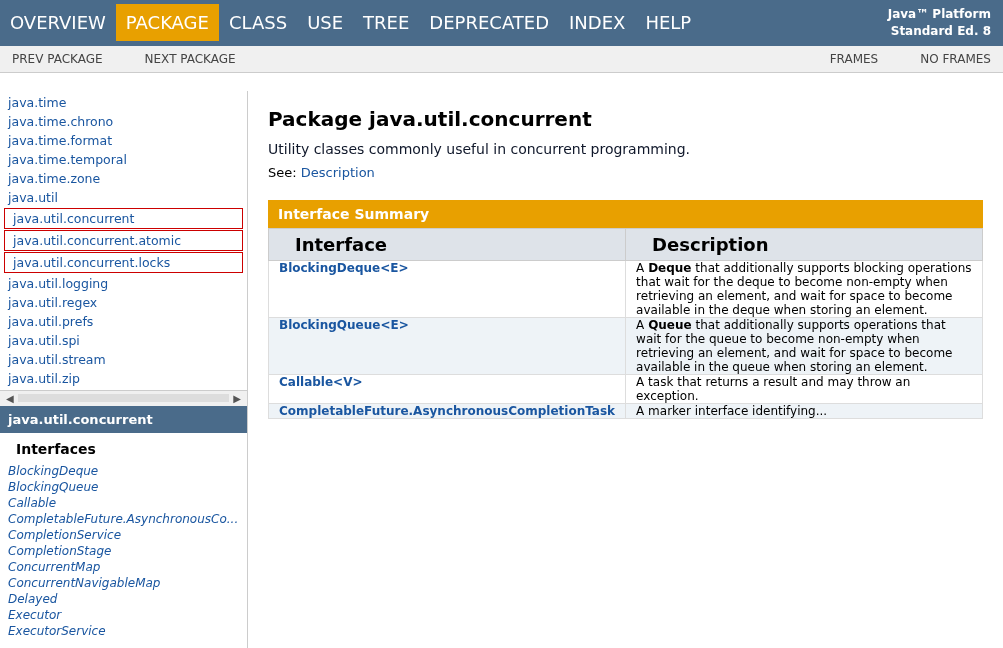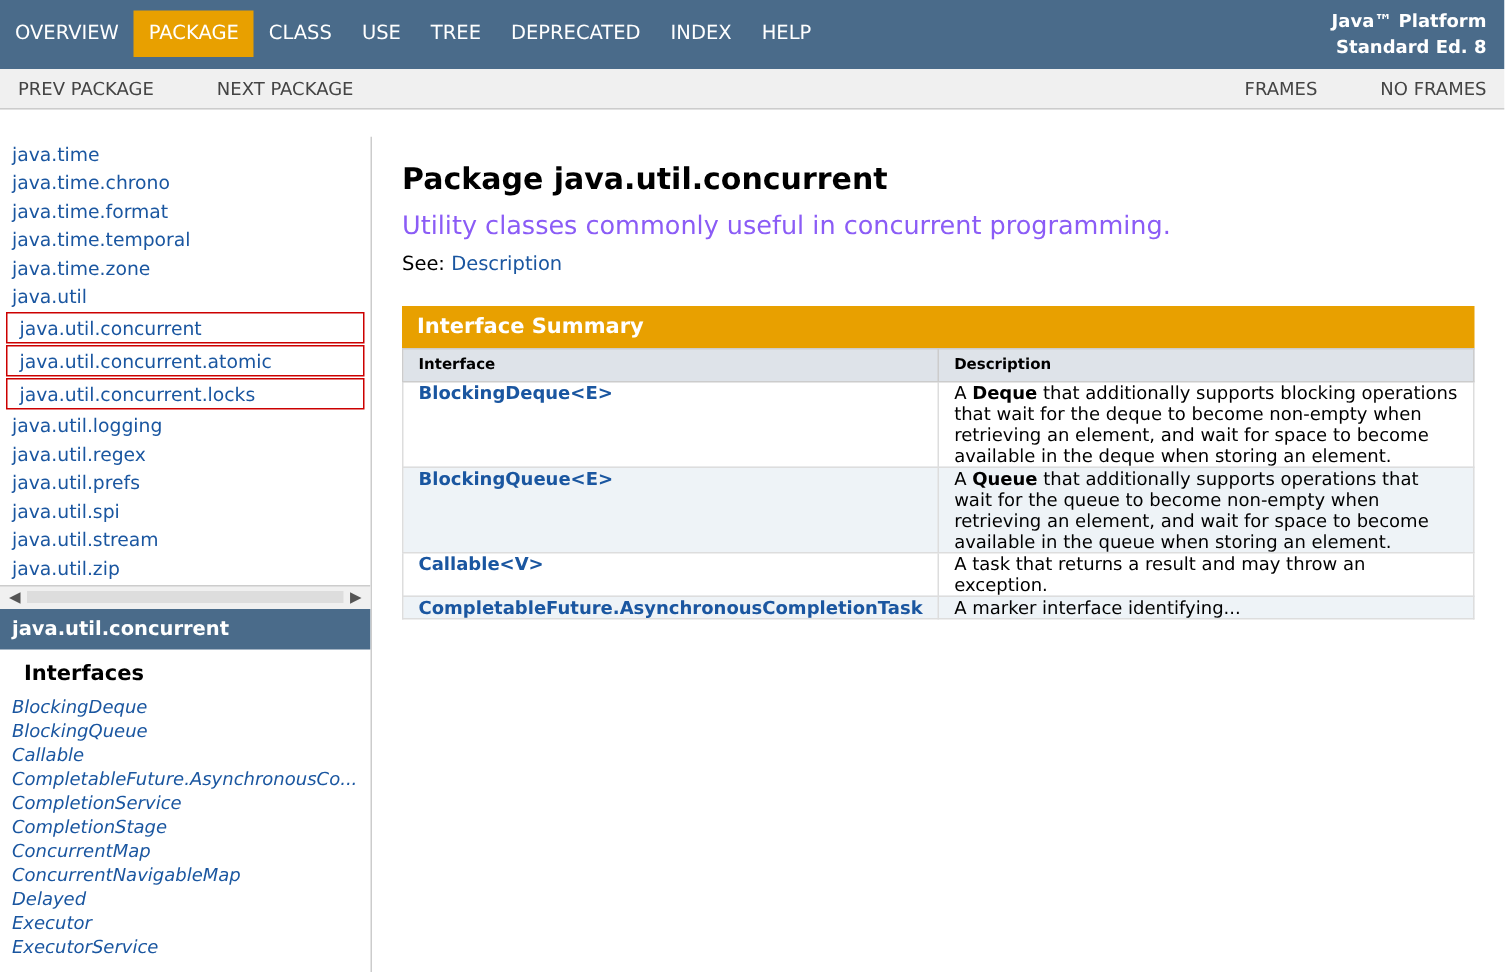--- a/index.html
+++ b/index.html
@@ -15,21 +15,21 @@
     }
     .top-nav-links {
       display: flex;
       align-items: center;
       gap: 0;
     }
     .top-nav-links a {
       color: #fff;
       text-decoration: none;
       padding: 8px 10px;
-      font-size: 13px;
+      font-size: 18px;
       display: flex;
       align-items: center;
     }
     .top-nav-links a.active {
       background: #e8a000;
       color: #fff;
     }
     .top-nav-brand {
       color: #fff;
       font-size: 12px;
@@ -133,22 +133,22 @@
       background: #fff;
     }
 
     .content h1 {
       font-size: 20px;
       font-weight: bold;
       color: #000;
       margin-bottom: 10px;
     }
     .content .description {
-      font-size: 17px;
-      color: #8b5cf6;
+      font-size: 14px;
+      color: #0f172a;
       margin-bottom: 8px;
     }
     .content .see-also {
       font-size: 13px;
       margin-bottom: 20px;
     }
     .content .see-also a { color: #1a56a0; text-decoration: none; }
 
     
     .summary-header {
@@ -159,25 +159,25 @@
       padding: 6px 10px;
       margin-bottom: 0;
     }
     .summary-table {
       width: 100%;
       border-collapse: collapse;
       font-size: 13px;
     }
     .summary-table th {
       background: #dee3e9;
-      padding: 5px 10px;
+      padding: 5px 26px;
       text-align: left;
       font-weight: bold;
       border: 1px solid #ccc;
-      font-size: 10px;
+      font-size: 18px;
     }
     .summary-table td {
       padding: 0 10px;
       vertical-align: top;
       border: 1px solid #ddd;
       font-size: 12px;
     }
     .summary-table tr:nth-child(even) td { background: #eef3f7; }
     .summary-table tr:nth-child(odd) td { background: #fff; }
     .summary-table td a {

